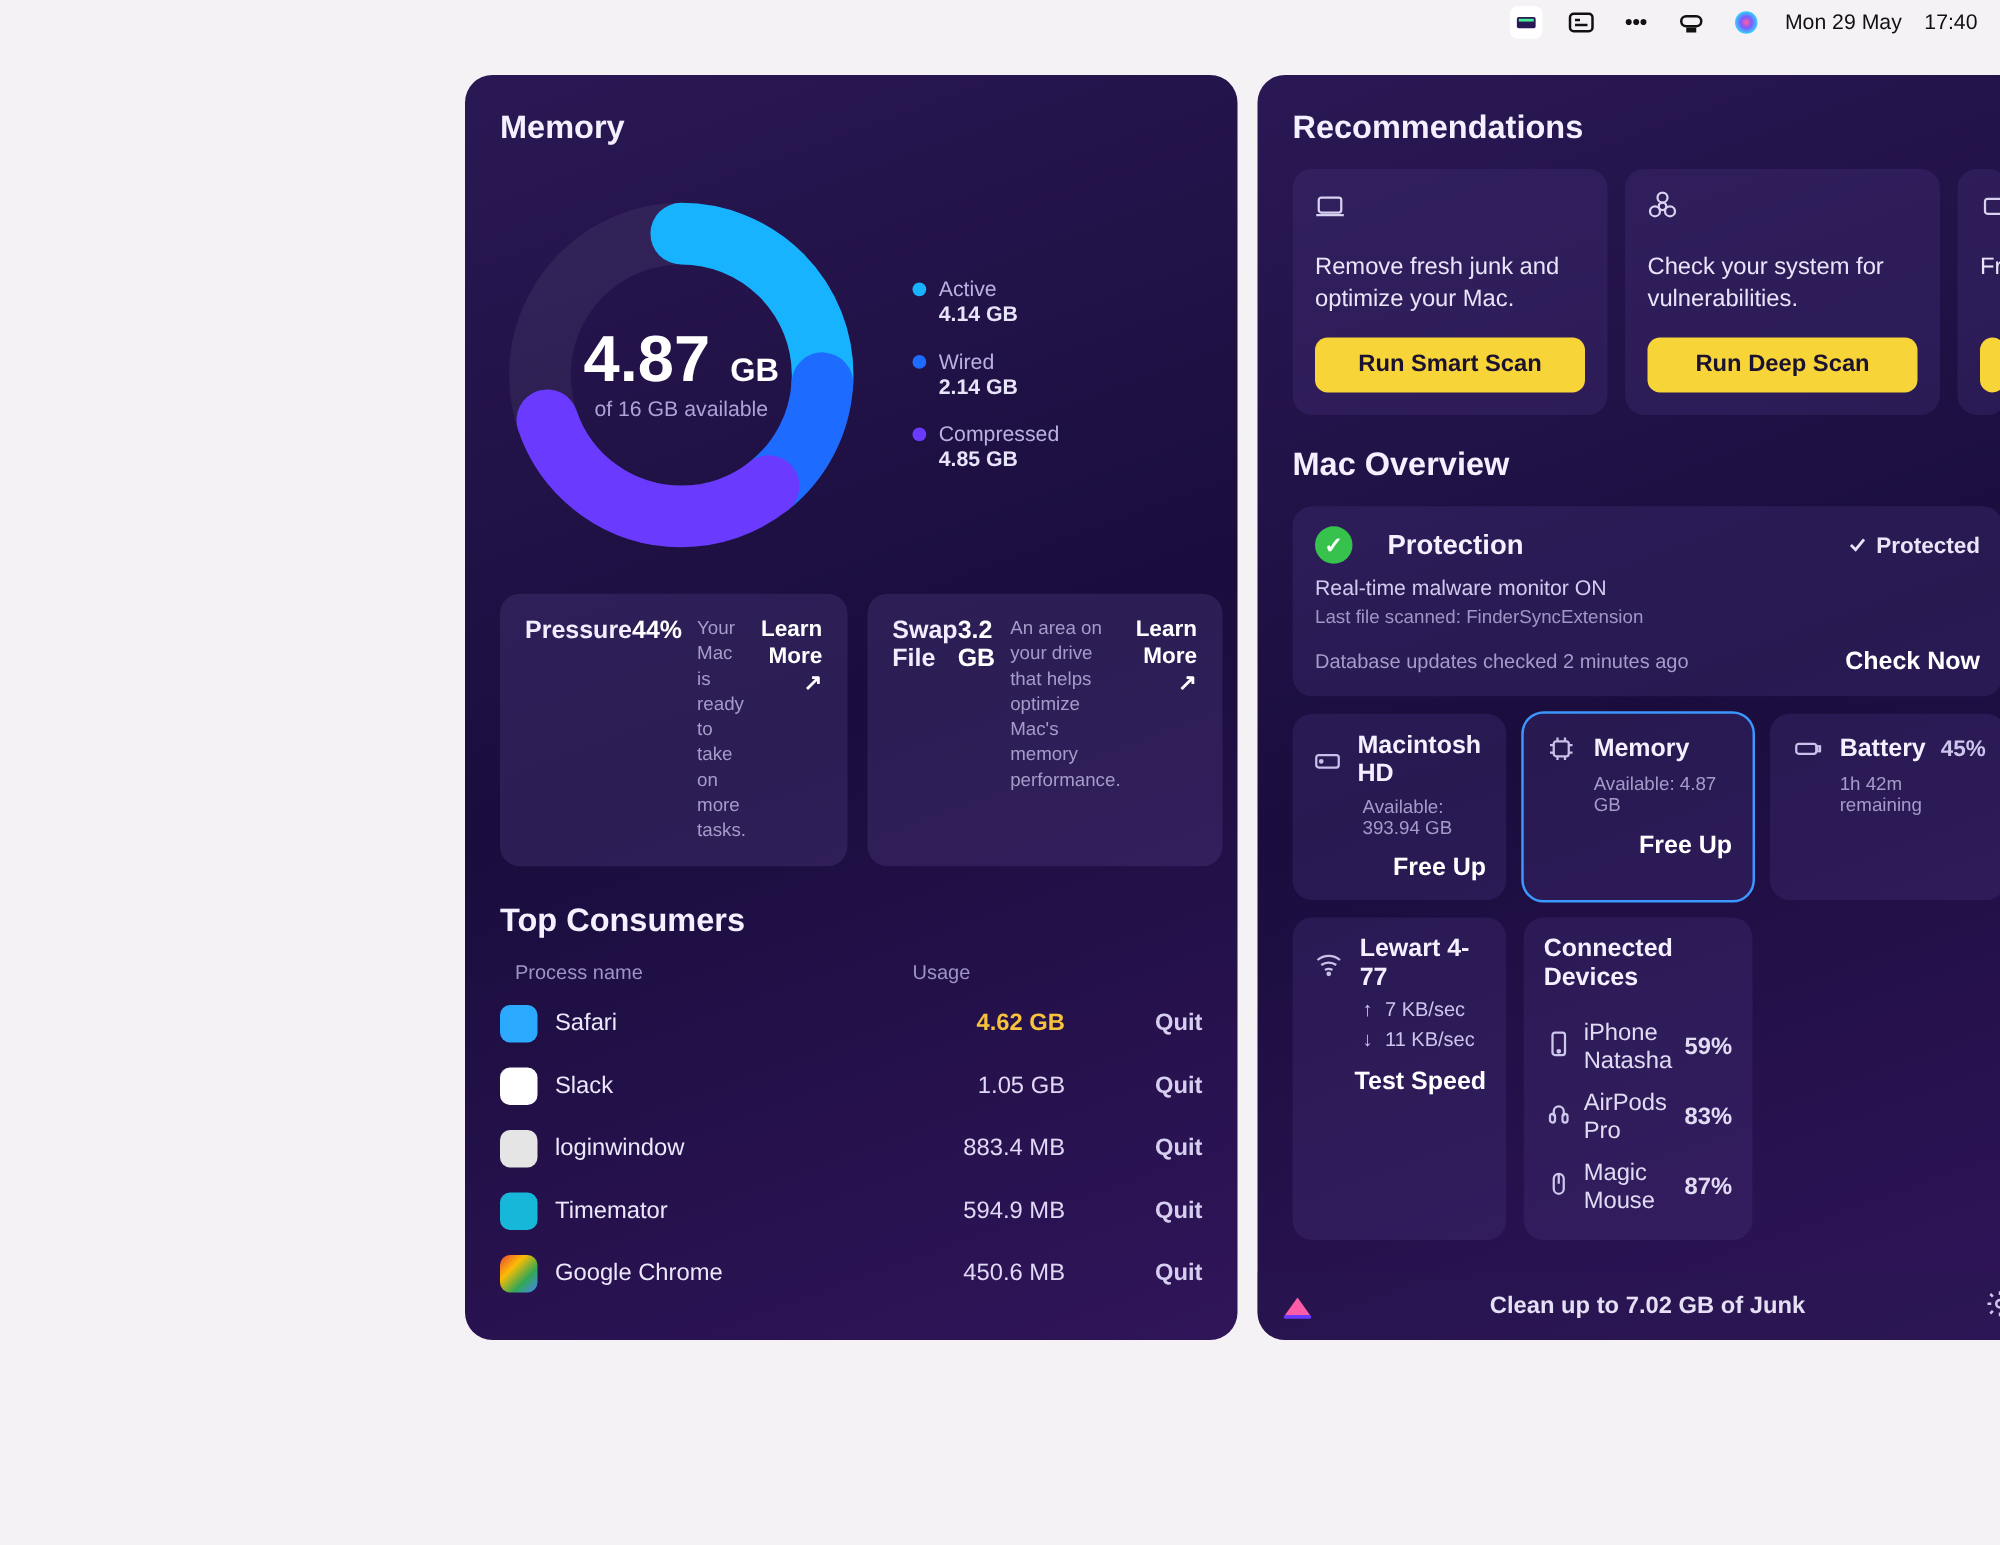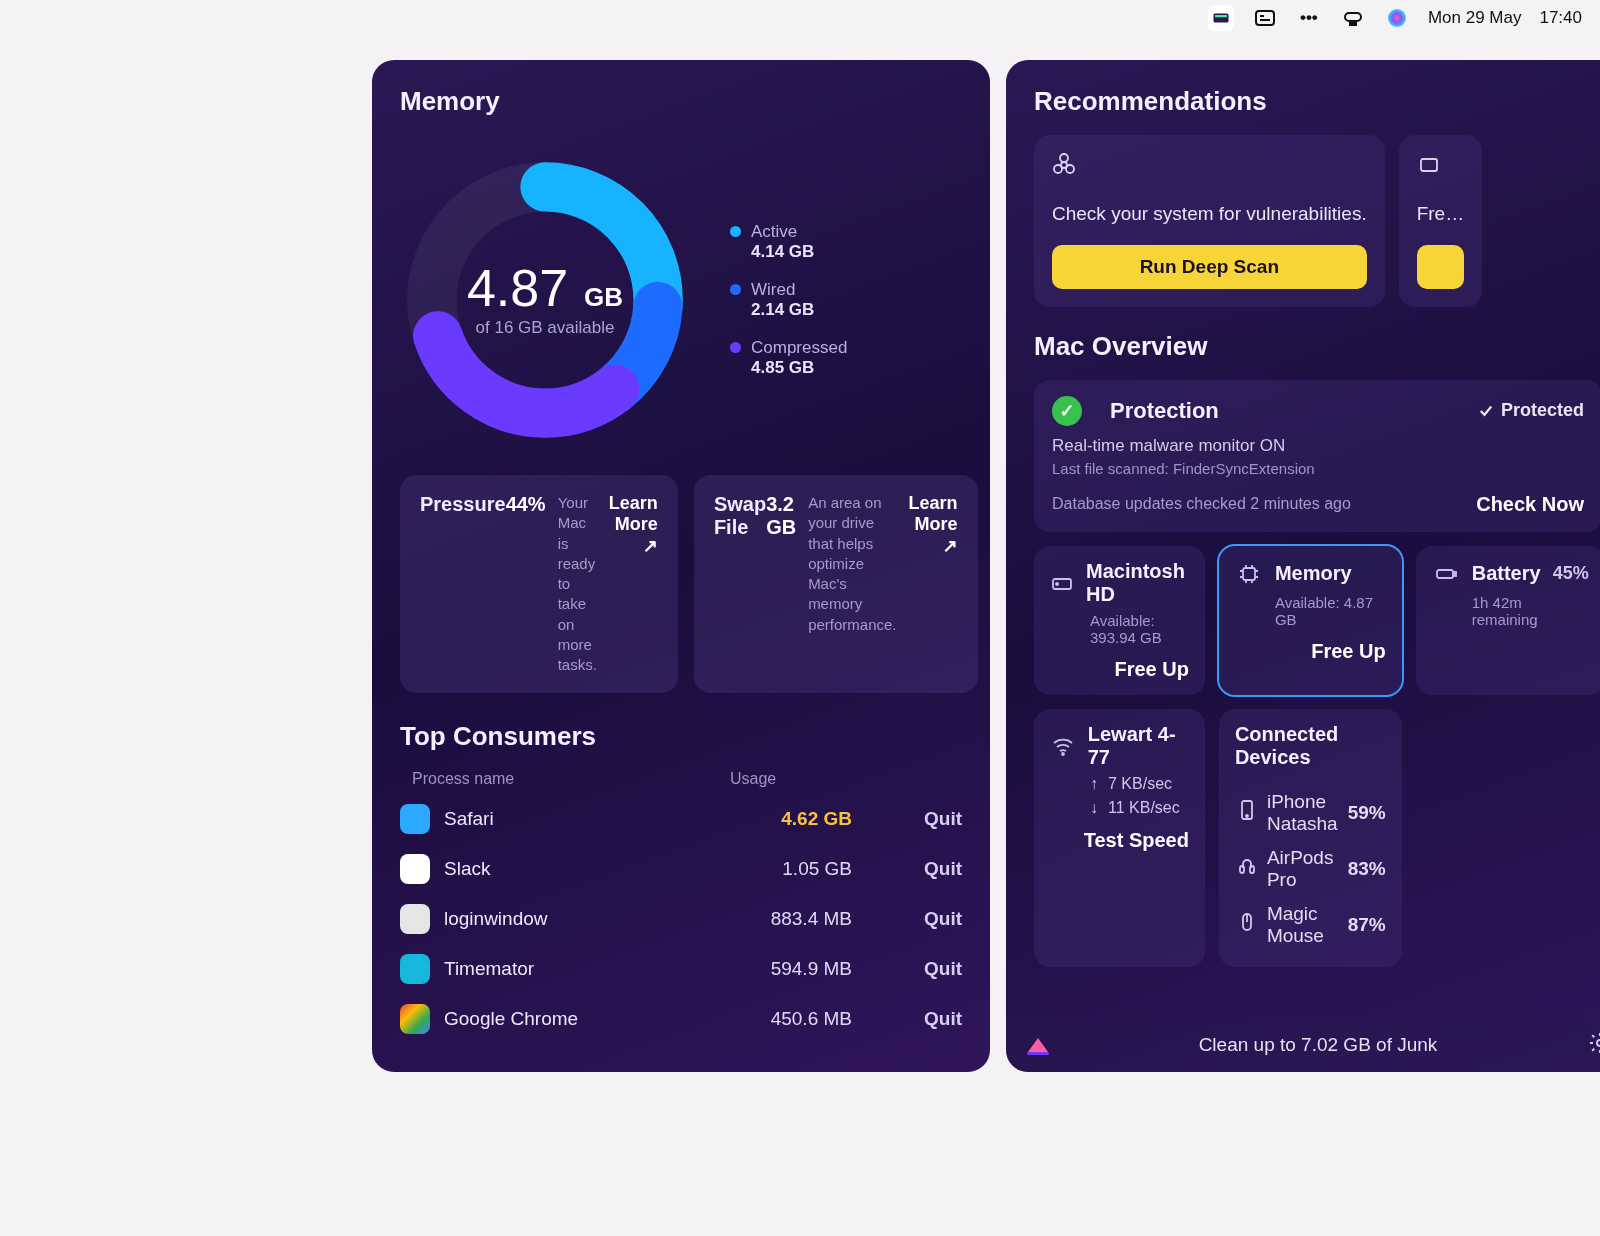--- a/index.html
+++ b/index.html
@@ -14,21 +14,21 @@
 .wrap { position: absolute; top: 60px; left: 332px; display: flex; gap: 16px; padding-left: 40px; }
 .panel { width: 618px; border-radius: 22px; background: linear-gradient(160deg,#2a1854 0%,#1a0d3d 50%,#30155a 100%); color: #e6e0f5; padding: 26px 28px 28px; position: relative; }
 .panel-right { width: 624px; }
 h2.sec-title { font-size: 26px; font-weight: 700; color: #f4f0ff; margin-bottom: 18px; }
 
 
 .mem-top { display: flex; align-items: center; gap: 40px; height: 330px; }
 .donut { position: relative; width: 290px; height: 290px; }
 .donut svg { position: absolute; inset: 0; }
 .donut-center { position: absolute; top: 50%; left: 50%; transform: translate(-50%,-50%); text-align: center; }
-.donut-center .big { font-size: 52px; font-weight: 400; color: #fff; line-height: 1; }
+.donut-center .big { font-size: 52px; font-weight: 700; color: #fff; line-height: 1; }
 .donut-center .unit { font-size: 26px; font-weight: 600; color: #fff; margin-left: 16px; }
 .donut-center .sub { color: #ada4d4; font-size: 17px; margin-top: 4px; }
 .legend { display: flex; flex-direction: column; gap: 18px; }
 .legend-row { display: flex; align-items: flex-start; gap: 10px; }
 .dot { width: 11px; height: 11px; border-radius: 50%; margin-top: 4px; }
 .legend-text .lab { color: #b9b1de; font-size: 17px; }
 .legend-text .val { color: #e8e4f9; font-size: 17px; font-weight: 600; }
 
 
 .mini-row { display: flex; gap: 16px; margin-top: 10px; }
@@ -84,21 +84,21 @@
 .ov-action { color: #fff; font-size: 20px; font-weight: 700; text-align: right; cursor: pointer; margin-top: 6px; }
 
 .net-card .nrow { display:flex; align-items:center; gap:10px; color:#cdc5ec; font-size:16px; margin-left:40px; }
 .devices .dev-title { font-size: 20px; font-weight: 700; color: #f4f0ff; margin-bottom: 10px; }
 .dev-row { display:flex; align-items:center; gap:10px; color:#e1dbf4; font-size:19px; padding: 6px 0; }
 .dev-row .dval { margin-left:auto; font-weight:700; }
 
 
 .footer { position: absolute; left: 0; right: 0; bottom: 0; height: 54px; background: rgba(40,25,80,.4); display:flex; align-items:center; justify-content:space-between; padding: 0 18px; border-bottom-left-radius: 22px; border-bottom-right-radius: 22px; }
 .footer .appic { width: 28px; height: 22px; }
-.footer .ftxt { color: #e6e0f5; font-size: 19px; font-weight: 400; position:absolute; left:50%; transform:translateX(-50%); }
+.footer .ftxt { color: #e6e0f5; font-size: 19px; font-weight: 700; position:absolute; left:50%; transform:translateX(-50%); }
 .footer .gear { color:#cfc8ed; cursor:pointer; }
 
 
 .ic { width: 24px; height: 24px; }
 </style>
 </head>
 <body>
 
 <div class="menubar">
   <span class="icon-slot active">
@@ -242,20 +242,28 @@
           </div>
         </div>
     </div>
   </div>
 
   <div class="panel panel-right">
     <h2 class="sec-title">Recommendations</h2>
     <div class="rec-row">
       <div class="rec-card">
         <span class="ric"><svg class="ic" viewBox="0 0 24 24" fill="none" stroke="currentColor" stroke-width="1.8">
+              <rect x="3" y="5" width="18" height="12" rx="2"></rect>
+              <path d="M1 19h22"></path>
+            </svg></span>
+        <div class="rtxt">Remove fresh junk and optimize your Mac.</div>
+        <div class="rbtn">Run Smart Scan</div>
+      </div>
+      <div class="rec-card">
+        <span class="ric"><svg class="ic" viewBox="0 0 24 24" fill="none" stroke="currentColor" stroke-width="1.8">
               <circle cx="12" cy="12" r="3"></circle>
               <circle cx="12" cy="5" r="4"></circle>
               <circle cx="6" cy="16" r="4"></circle>
               <circle cx="18" cy="16" r="4"></circle>
             </svg></span>
         <div class="rtxt">Check your system for vulnerabilities.</div>
         <div class="rbtn">Run Deep Scan</div>
       </div>
       <div class="rec-card" style="min-width:40px;overflow:hidden">
         <span class="ric"><svg class="ic" viewBox="0 0 24 24" fill="none" stroke="currentColor" stroke-width="1.8">

